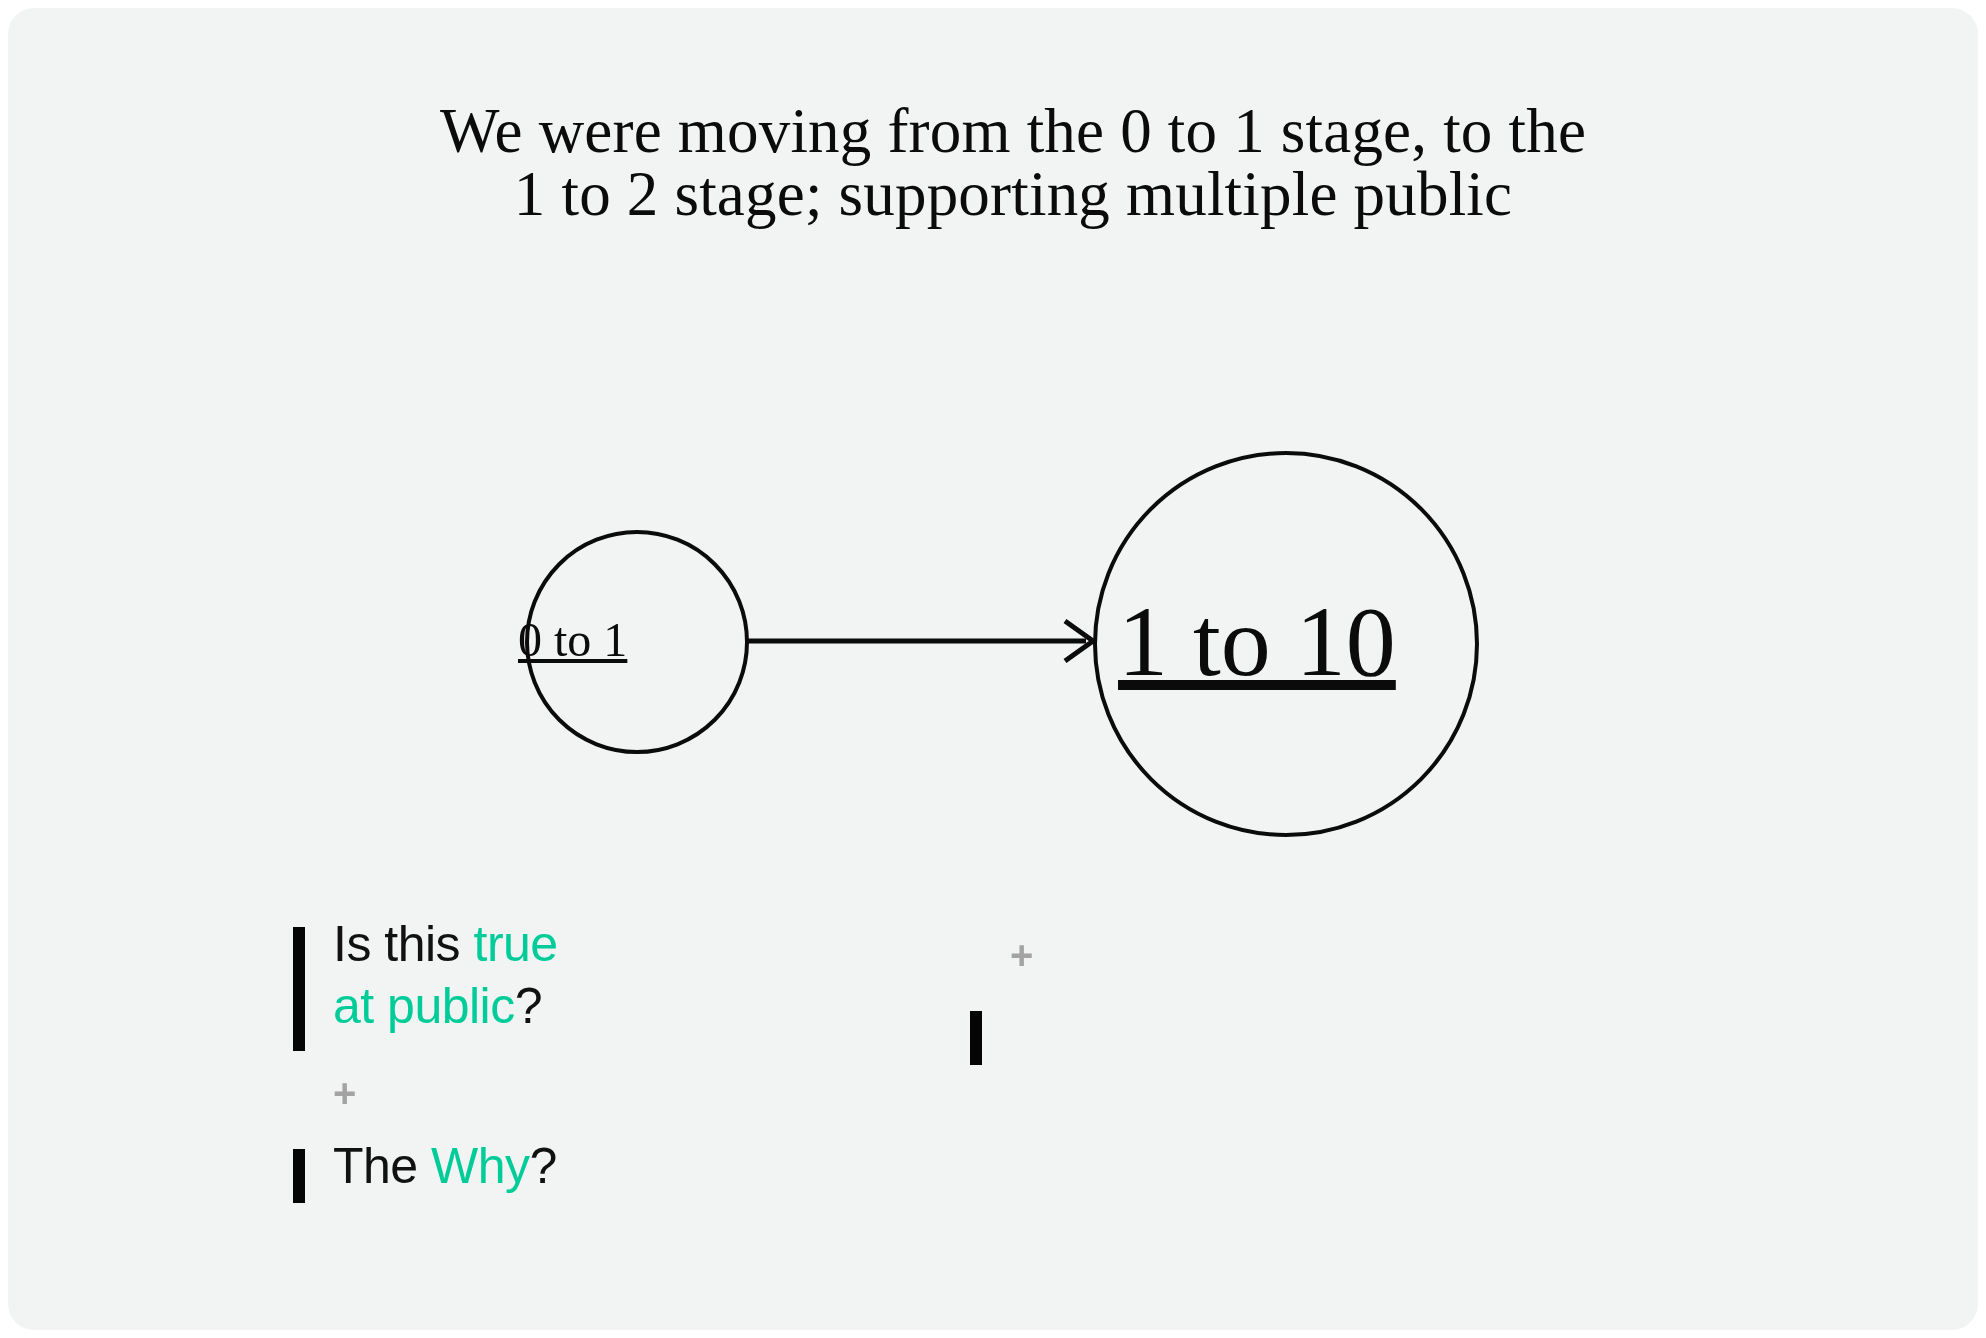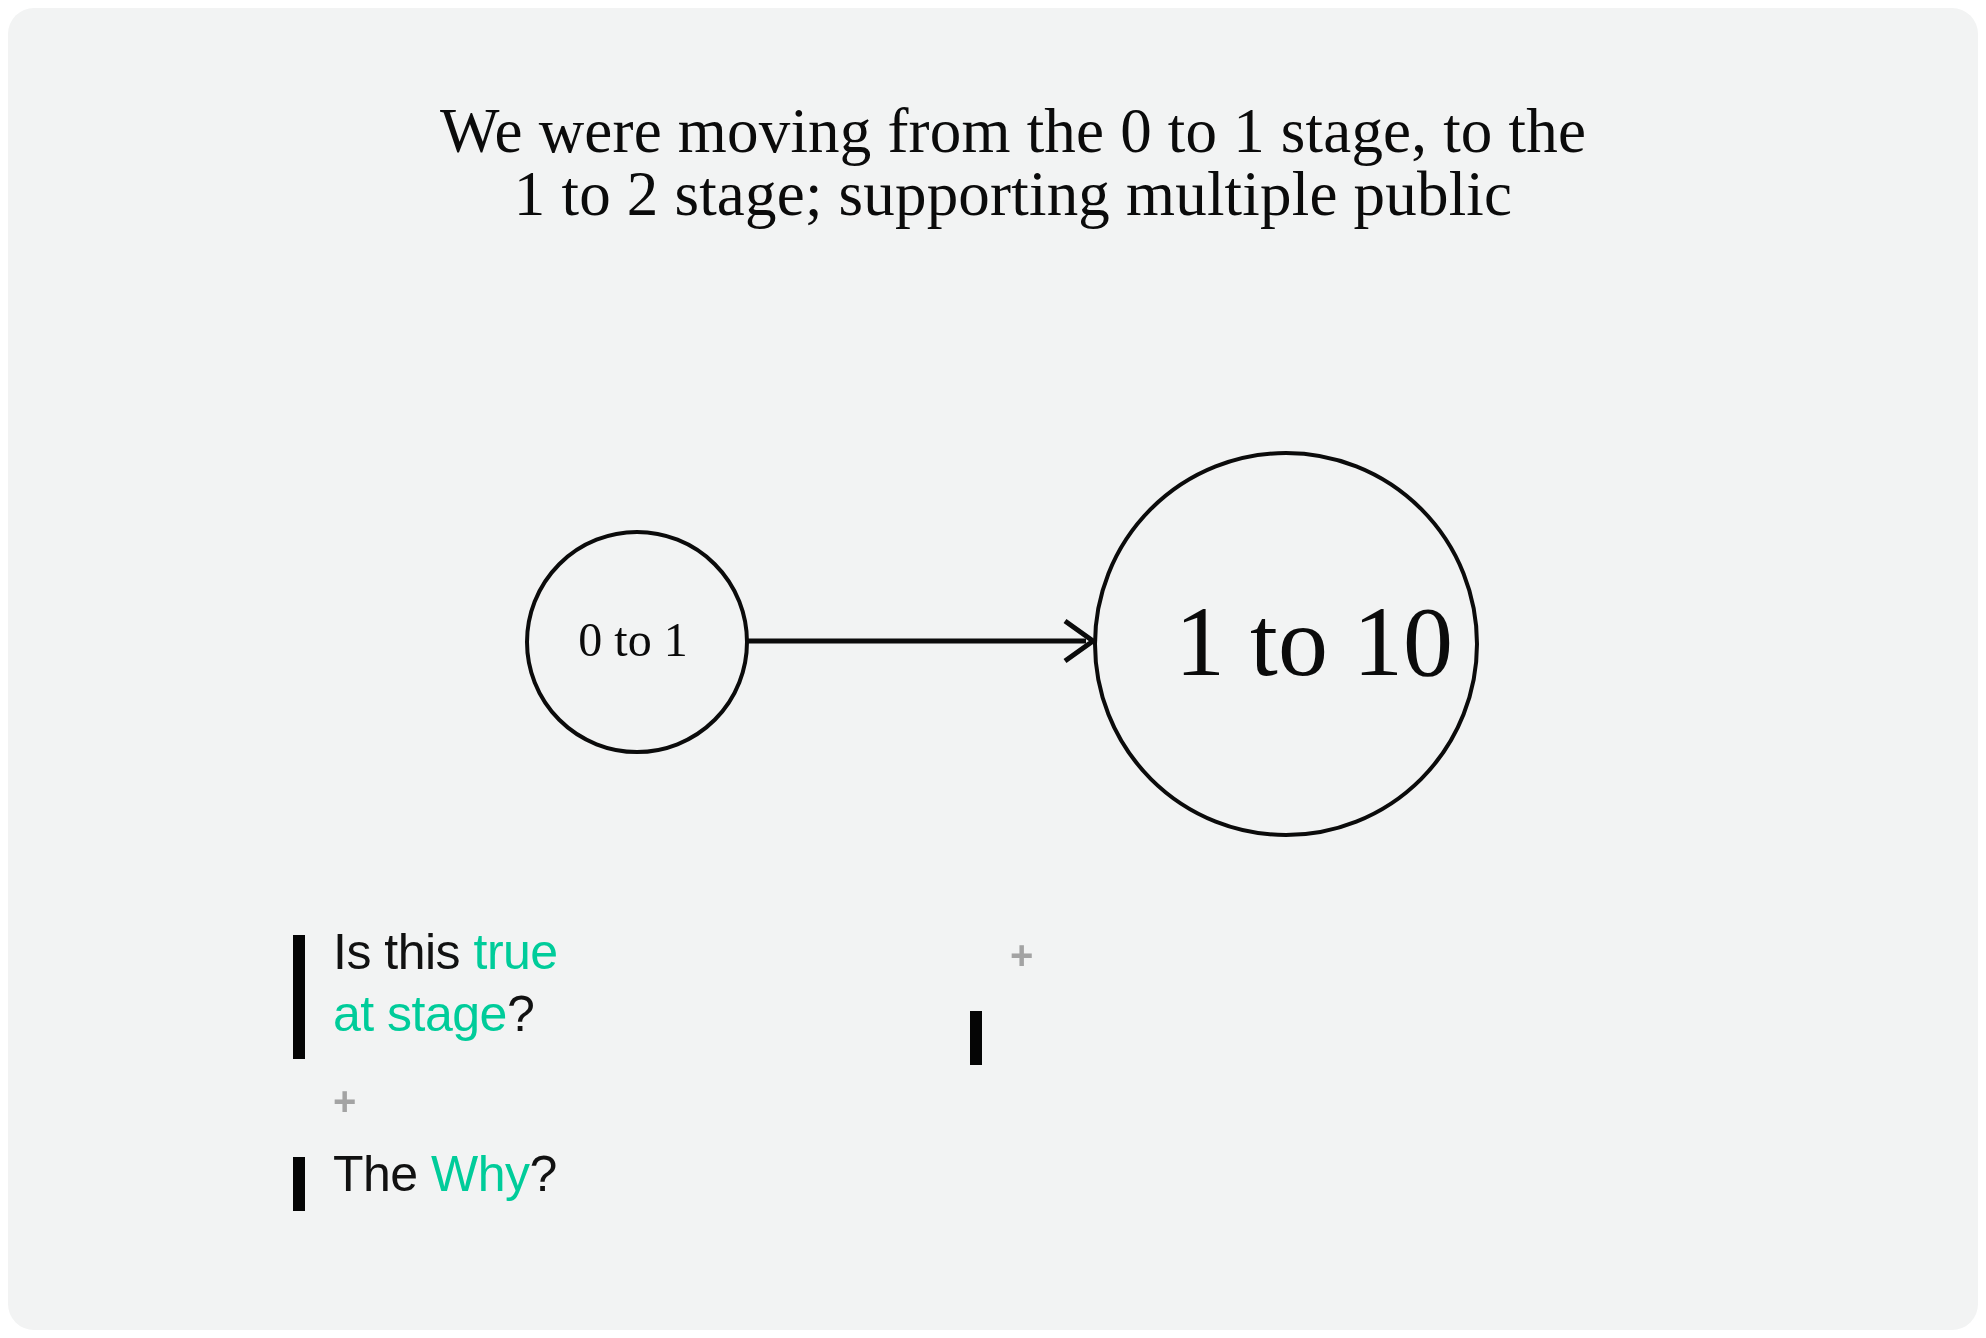--- a/index.html
+++ b/index.html
@@ -46,42 +46,42 @@
     top: 0;
     width: 1970px;
     height: 1322px;
     pointer-events: none;
   }
 
   .node-label {
     position: absolute;
     font-family: "Liberation Serif", "DejaVu Serif", serif;
     color: #0b0b0b;
-    text-align: center;
     white-space: nowrap;
     font-weight: 400;
+    text-decoration: underline;
   }
   #label-small {
     left: 510px;
     top: 600px;
     width: 230px;
     font-size: 48px;
     line-height: 64px;
   }
   #label-large {
     left: 1110px;
     top: 570px;
     width: 392px;
     font-size: 100px;
     line-height: 128px;
   }
 
   
   .column { position: absolute; }
-  #col-left  { left: 285px; top: 905px; width: 560px; margin-top: 8px; }
+  #col-left  { left: 285px; top: 905px; width: 560px; }
   #col-right { left: 962px; top: 905px; width: 760px; }
 
   .claim-row {
     position: relative;
     display: flex;
     align-items: flex-start;
   }
   .claim-bar {
     flex: 0 0 auto;
     width: 12px;
@@ -130,21 +130,21 @@
     <polyline points="1057,613 1085,633 1057,653" fill="none" stroke="#0b0b0b" stroke-width="5" stroke-linecap="butt" stroke-linejoin="miter"></polyline>
   </svg>
 
   <div class="node-label" id="label-small">0 to 1</div>
   <div class="node-label" id="label-large">1 to 10</div>
 
   <div class="column" id="col-left">
 
     <div class="claim-row">
       <div class="claim-bar bar-tall"></div>
-      <div class="claim-text"><span>Is this </span><span class="accent">true</span><br><span class="accent">at stage</span><span>?</span></div>
+      <div class="claim-text"><span>Is this </span><span class="accent">true</span><br><span class="accent">at public</span><span>?</span></div>
     </div>
 
     <div class="plus-sep">+</div>
 
     <div class="claim-row">
       <div class="claim-bar bar-short"></div>
       <div class="claim-text"><span>The </span><span class="accent">Why</span><span>?</span></div>
     </div>
 
   </div>

